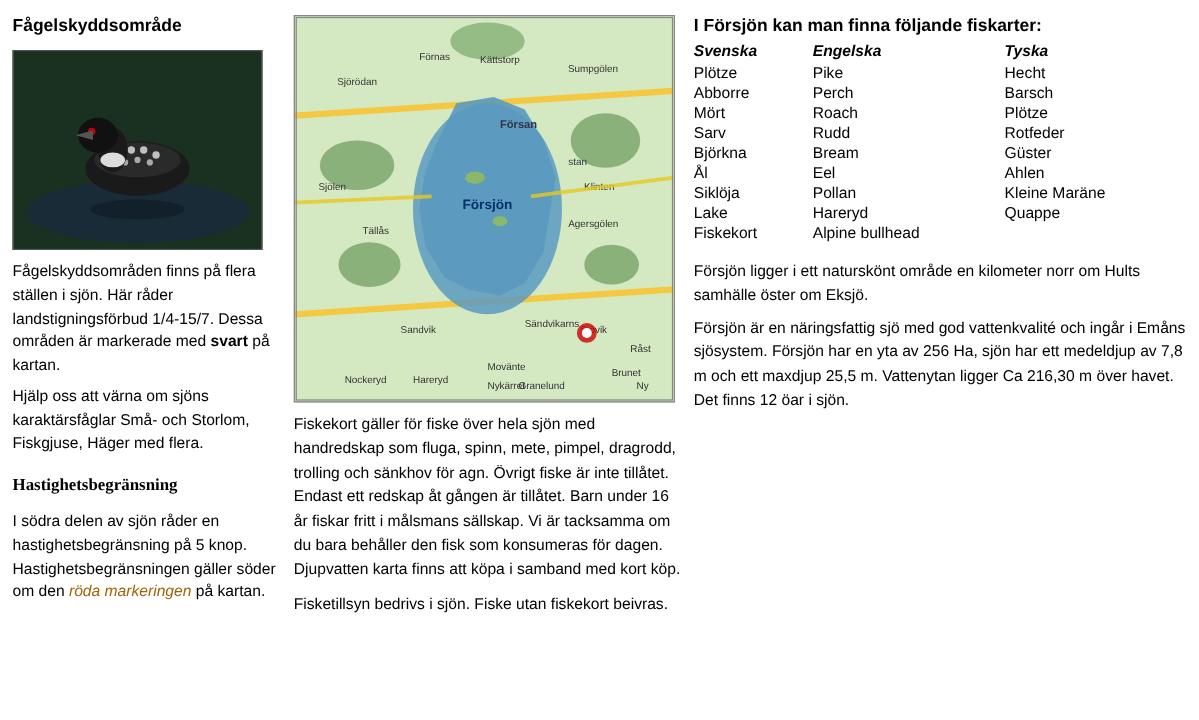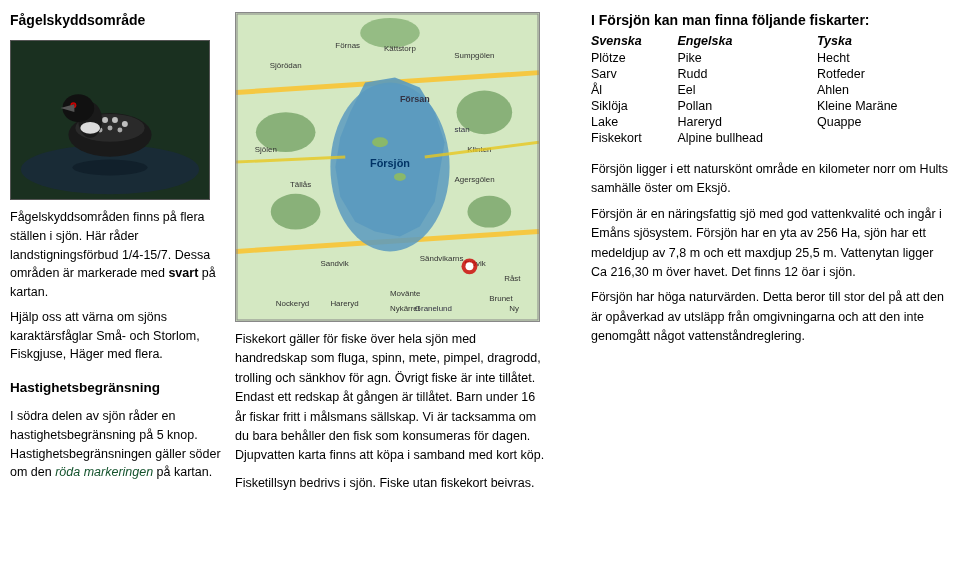--- a/index.html
+++ b/index.html
@@ -47,23 +47,24 @@
     
     .left-text {
       font-size: 12.5px;
       line-height: 1.5;
     }
     .section-subtitle {
       font-size: 13.5px;
       font-weight: bold;
       margin-top: 8px;
       margin-bottom: 4px;
+      font-family: Liberation Serif, serif;
     }
     .red-text {
-      color: #14532d;
+      color: #a16207;
       font-style: italic;
     }
     
     .mid-col {
       width: 310px;
       flex-shrink: 0;
       display: flex;
       flex-direction: column;
       gap: 8px;
     }
@@ -82,21 +83,20 @@
     .mid-text {
       font-size: 12.5px;
       line-height: 1.55;
     }
     
     .right-col {
       flex: 1;
       display: flex;
       flex-direction: column;
       gap: 8px;
-      margin-left: 36px;
     }
     .fish-table-section {
       margin-bottom: 6px;
     }
     .fish-title {
       font-size: 14px;
       font-weight: bold;
       margin-bottom: 6px;
     }
     .fish-table {
@@ -252,25 +252,40 @@
             <th>Tyska</th>
           </tr>
         </thead>
         <tbody id="fish-tbody">
         <tr>
               <td>Plötze</td>
               <td>Pike</td>
               <td>Hecht</td>
             </tr>
             <tr>
+              <td>Abborre</td>
+              <td>Perch</td>
+              <td>Barsch</td>
+            </tr>
+            <tr>
+              <td>Mört</td>
+              <td>Roach</td>
+              <td>Plötze</td>
+            </tr>
+            <tr>
               <td>Sarv</td>
               <td>Rudd</td>
               <td>Rotfeder</td>
             </tr>
             <tr>
+              <td>Björkna</td>
+              <td>Bream</td>
+              <td>Güster</td>
+            </tr>
+            <tr>
               <td>Ål</td>
               <td>Eel</td>
               <td>Ahlen</td>
             </tr>
             <tr>
               <td>Siklöja</td>
               <td>Pollan</td>
               <td>Kleine Maräne</td>
             </tr>
             <tr>
@@ -283,17 +298,16 @@
               <td>Alpine bullhead</td>
               <td></td>
             </tr>
           </tbody>
       </table>
     </div>
 
     <div class="right-desc">
       <p>Försjön ligger i ett naturskönt område en kilometer norr om Hults samhälle öster om Eksjö.</p>
       <p>Försjön är en näringsfattig sjö med god vattenkvalité och ingår i Emåns sjösystem. Försjön har en yta av 256 Ha, sjön har ett medeldjup av 7,8 m och ett maxdjup 25,5 m. Vattenytan ligger Ca 216,30 m över havet. Det finns 12 öar i sjön.</p>
-      <p>Försjön har höga naturvärden. Detta beror till stor del på att den är opåverkad av utsläpp från omgivningarna och att den inte genomgått något vattenståndreglering.</p>
     </div>
   </div>
 
 </div>
 
 </body></html>

